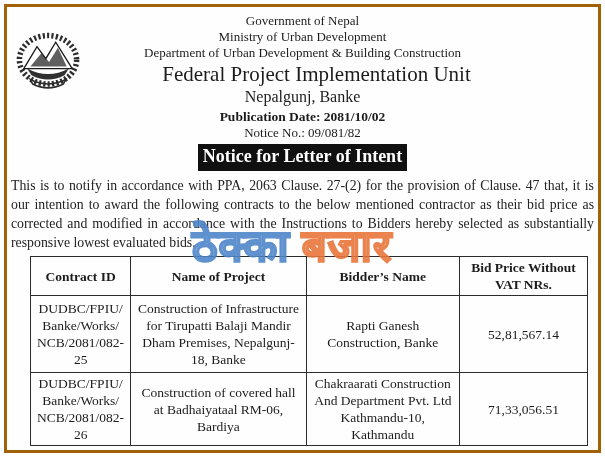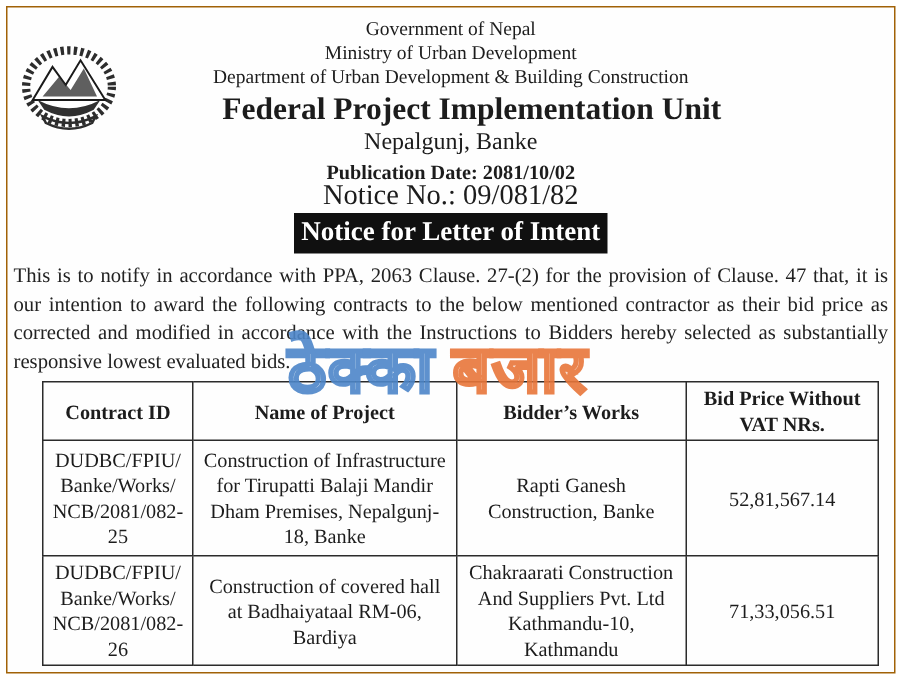--- a/index.html
+++ b/index.html
@@ -3,31 +3,31 @@
 <meta charset="utf-8">
 <style>
   html,body { margin:0; padding:0; background:#ffffff; }
   .page {
     position:relative; width:605px; height:459px; background:#ffffff;
     font-family:"Liberation Serif","DejaVu Serif",serif; color:#1c1c1c;
     overflow:hidden;
   }
   .frame {
     position:absolute; left:4px; top:4px; width:591px; height:443px;
-    border:1px solid #a16207; background:#fefefe; overflow:hidden;
+    border:3px solid #a16207; background:#fefefe; overflow:hidden;
   }
   .logo {
     position:absolute; left:8px; top:22px; width:66px; height:66px;
   }
   .header { text-align:center; padding-top:6px; }
   .h-small  { font-size:13px;   line-height:16px; }
-  .h-unit   { font-size:21px;   line-height:25px; font-weight:bold; margin-top:1px;padding-left:28px; }
+  .h-unit   { font-size:21px;   line-height:25px; font-weight:normal; margin-top:1px;padding-left:28px; }
   .h-loc    { font-size:16px;   line-height:20px; }
   .h-pub    { font-size:13.5px; line-height:16px; font-weight:bold; margin-top:2px; }
-  .h-notice { font-size:19px; line-height:16px; }
+  .h-notice { font-size:13px; line-height:16px; }
   .title-wrap { text-align:center; margin-top:3px; }
   .title-box {
     display:inline-block; background:#101010; color:#ffffff;
     font-weight:bold; font-size:18px; padding:2px 5px 4px;
   }
   .para {
     margin:5px 4px 4px; font-size:13.8px; line-height:19px;
     text-align:justify; color:#222;
   }
   .loi-table {
@@ -88,39 +88,39 @@
       <colgroup>
         <col style="width:18%">
           <col style="width:31.5%">
           <col style="width:27.5%">
           <col style="width:23%">
       </colgroup>
       <thead>
         <tr>
           <th>Contract ID</th>
           <th>Name of Project</th>
-          <th>Bidder’s Works</th>
+          <th>Bidder’s Name</th>
           <th>Bid Price Without VAT NRs.</th>
         </tr>
       </thead>
       <tbody>
         <tr class="row-1">
           <td class="pre">DUDBC/FPIU/
 Banke/Works/
 NCB/2081/082-25</td>
           <td>Construction of Infrastructure for Tirupatti Balaji Mandir Dham Premises, Nepalgunj-18, Banke</td>
           <td>Rapti Ganesh Construction, Banke</td>
           <td>52,81,567.14</td>
         </tr>
         <tr class="row-2">
           <td class="pre">DUDBC/FPIU/
 Banke/Works/
 NCB/2081/082-26</td>
           <td>Construction of covered hall at Badhaiyataal RM-06, Bardiya</td>
-          <td>Chakraarati Construction And Suppliers Pvt. Ltd Kathmandu-10, Kathmandu</td>
+          <td>Chakraarati Construction And Department Pvt. Ltd Kathmandu-10, Kathmandu</td>
           <td>71,33,056.51</td>
         </tr>
       </tbody>
     </table>
 
     <div class="chief">Project Chief</div>
   </div>
 
   <div class="watermark">
     <span style="color: rgba(77, 134, 201, 0.25); margin-left: 11px; -webkit-text-stroke-color: rgb(77, 134, 201);">ठेक्का</span>

